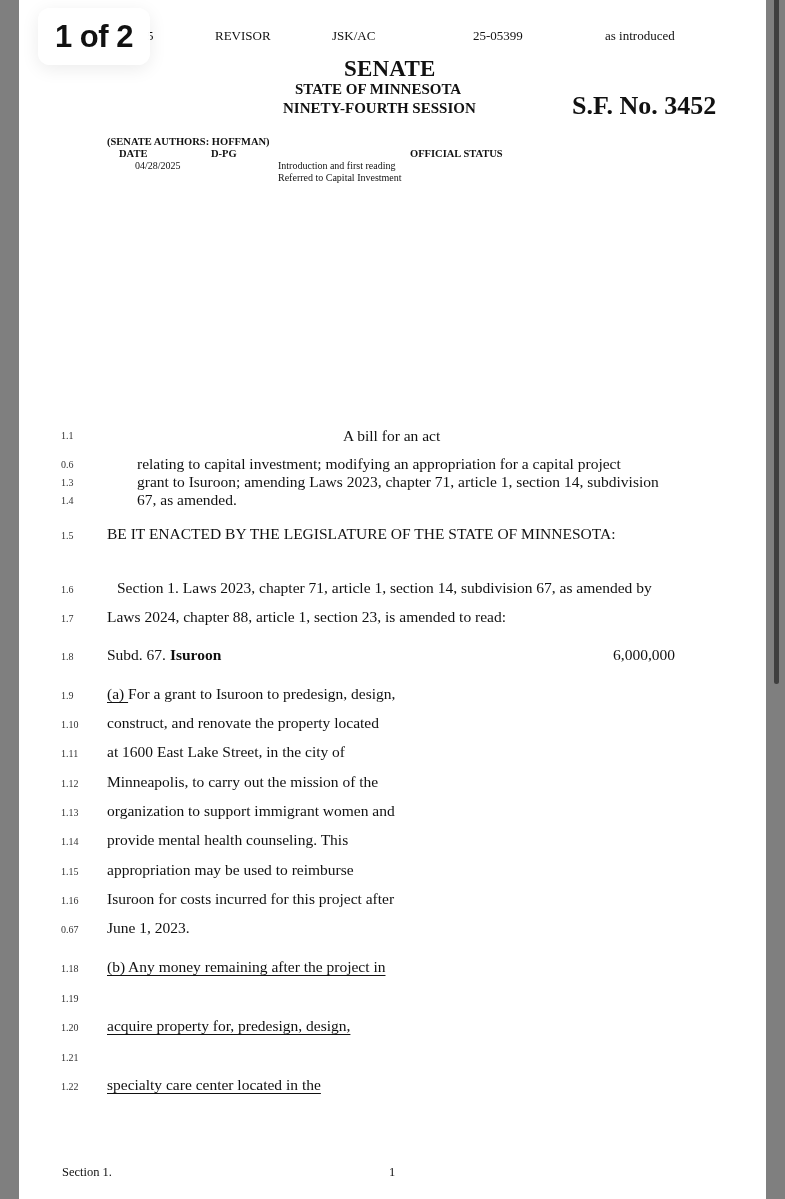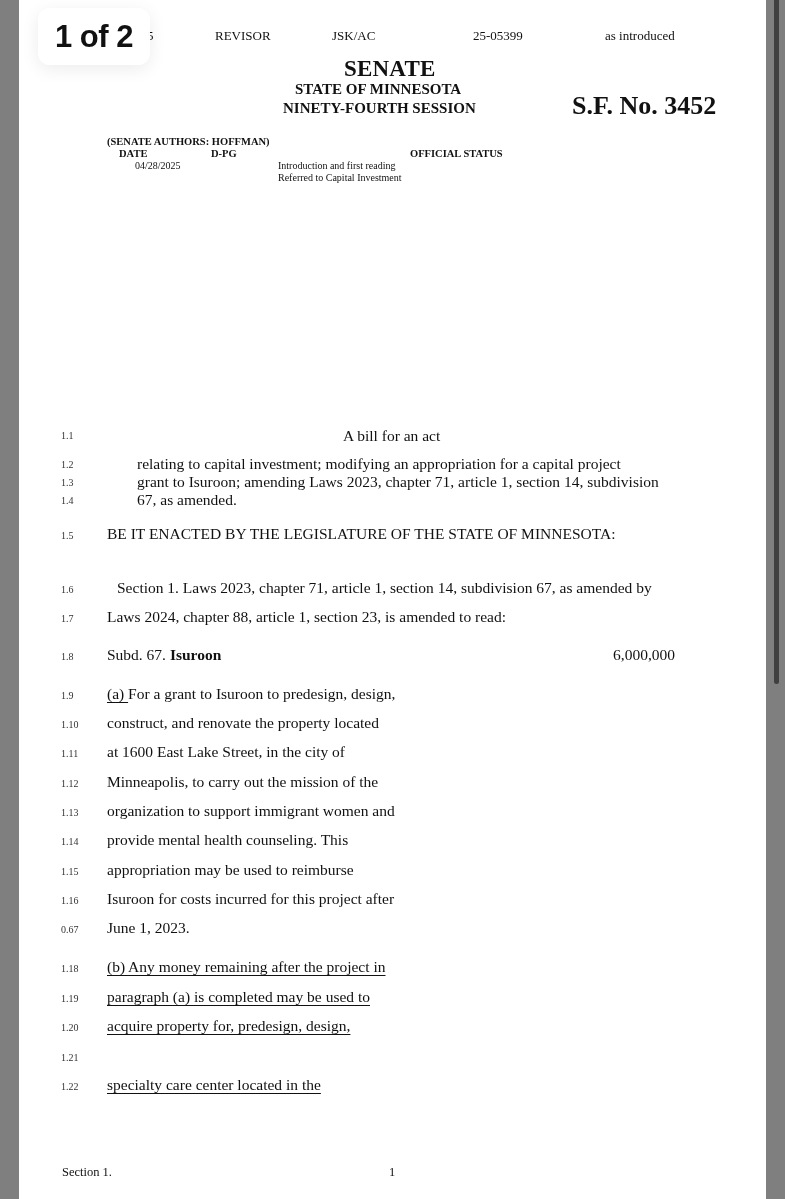--- a/index.html
+++ b/index.html
@@ -56,21 +56,21 @@
   <span class="abs small-b" style="left:100px; top:148px;">DATE</span>
   <span class="abs small-b" style="left:192px; top:148px;">D-PG</span>
   <span class="abs small-b" style="left:391px; top:148px;">OFFICIAL STATUS</span>
   <span class="abs small" style="left:88px; top:160px;">04/28/2025</span>
   <span class="abs small" style="left:231px; top:160px;">Introduction and first reading</span>
   <span class="abs small" style="left:231px; top:172px;">Referred to Capital Investment</span>
 
   <span class="abs ln" style="top:430px;">1.1</span>
   <span class="abs txt" style="left:324px; top:427px;">A bill for an act</span>
 
-  <span class="abs ln" style="top:459px;">1.2</span>
+  <span class="abs ln" style="top:459px;">0.6</span>
   <span class="abs txt" style="left:118px; top:455px;">relating to capital investment; modifying an appropriation for a capital project</span>
   <span class="abs ln" style="top:477px;">1.3</span>
   <span class="abs txt" style="left:118px; top:473px;">grant to Isuroon; amending Laws 2023, chapter 71, article 1, section 14, subdivision</span>
   <span class="abs ln" style="top:495px;">1.4</span>
   <span class="abs txt" style="left:118px; top:491px;">67, as amended.</span>
 
   <span class="abs ln" style="top:530px;">1.5</span>
   <span class="abs txt" style="left:88px; top:525px;">BE IT ENACTED BY THE LEGISLATURE OF THE STATE OF MINNESOTA:</span>
 
   <span class="abs ln" style="top:584px;">1.6</span>
@@ -100,21 +100,20 @@
   <span class="abs ln" style="top:866px;">1.15</span>
   <span class="abs txt" style="left:88px; top:861px;">appropriation may be used to reimburse</span>
   <span class="abs ln" style="top:895px;">1.16</span>
   <span class="abs txt" style="left:88px; top:890px;">Isuroon for costs incurred for this project after</span>
   <span class="abs ln" style="top:924px;">0.67</span>
   <span class="abs txt" style="left:88px; top:919px;">June 1, 2023.</span>
 
   <span class="abs ln" style="top:963px;">1.18</span>
   <span class="abs txt u" style="left:88px; top:958px;">(b) Any money remaining after the project in</span>
   <span class="abs ln" style="top:993px;">1.19</span>
-  <span class="abs txt u" style="left:88px; top:988px;">paragraph (a) is completed may be used to</span>
   <span class="abs ln" style="top:1022px;font-family:Liberation Serif, serif;">1.20</span>
   <span class="abs txt u" style="left:88px; top:1017px;">acquire property for, predesign, design,</span>
   <span class="abs ln" style="top:1052px;">1.21</span>
   <span class="abs ln" style="top:1081px;">1.22</span>
   <span class="abs txt u" style="left:88px; top:1076px;">specialty care center located in the</span>
 
   <span class="abs" style="left:43px; top:1165px; font-size:12.5px;">Section 1.</span>
   <span class="abs" style="left:370px; top:1165px; font-size:12.5px;">1</span>
 </div>
 

